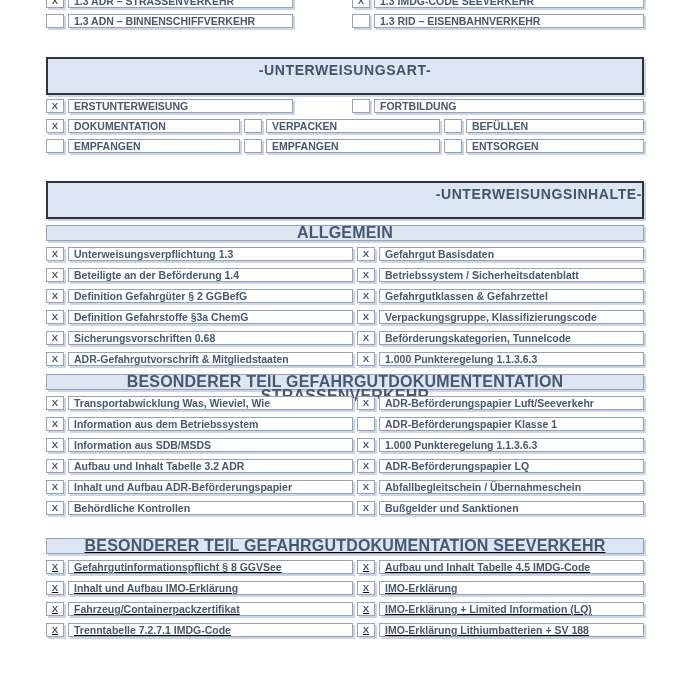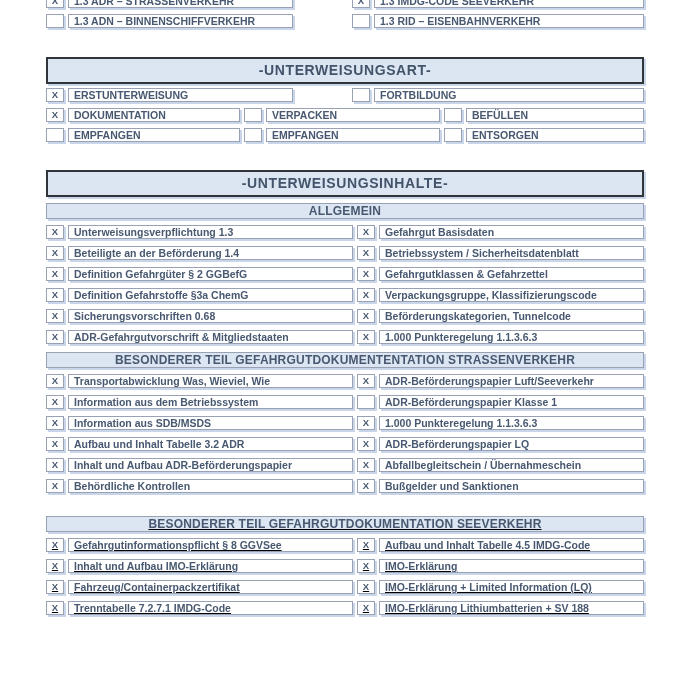--- a/index.html
+++ b/index.html
@@ -17,35 +17,35 @@
   .cb, .lbl {
     box-sizing:border-box; height:14px; background:#ffffff;
     border:1px solid #98a2b4; box-shadow:2px 2px 0 #c9d6ea;
     color:#475870; font-weight:bold;
   }
   .cb  { text-align:center; font-size:9.5px; line-height:11px; }
   .lbl { font-size:10.5px; line-height:11.5px; padding:1px 2px 0 5px; white-space:nowrap; overflow:hidden; }
   .spacer { height:14px; }
 
   .main-header {
-    box-sizing:border-box; height:27px; margin:0 0 4px 0;
+    box-sizing:border-box; height:38px; margin:0 0 4px 0;
     background:#dce6f3; border:2px solid #30353c; box-shadow:2px 2px 0 #c9d6ea;
     color:#42536a; font-weight:bold; font-size:14px; line-height:23px;
     text-align:center; letter-spacing:0.6px;
   }
   .section-heading {
     box-sizing:border-box; height:16px; margin:0 0 6px 0;
     background:#dce6f3; border:1px solid #98a2b4; box-shadow:2px 2px 0 #c9d6ea;
-    color:#475870; font-weight:bold; font-size:12px; line-height:14px;
+    color:#475870; font-weight:bold; font-size:16px; line-height:14px;
     text-align:center; letter-spacing:0.2px;
   }
 
   .top-block { margin-bottom:0; }
   .art-header { margin-top:29px; }
-  .inhalte-header { margin-top:28px; }
+  .inhalte-header { margin-top:28px;text-align:right; }
   .content-section .section-rows { margin:0; }
   .content-section:nth-of-type(1) { margin-top:6px; }
   .content-section:nth-of-type(2) { margin-top:8px; }
   .content-section:nth-of-type(3) { margin-top:23px;text-decoration:underline; }
 </style>
 </head>
 <body>
 
 <div class="page">
   <div class="form">

